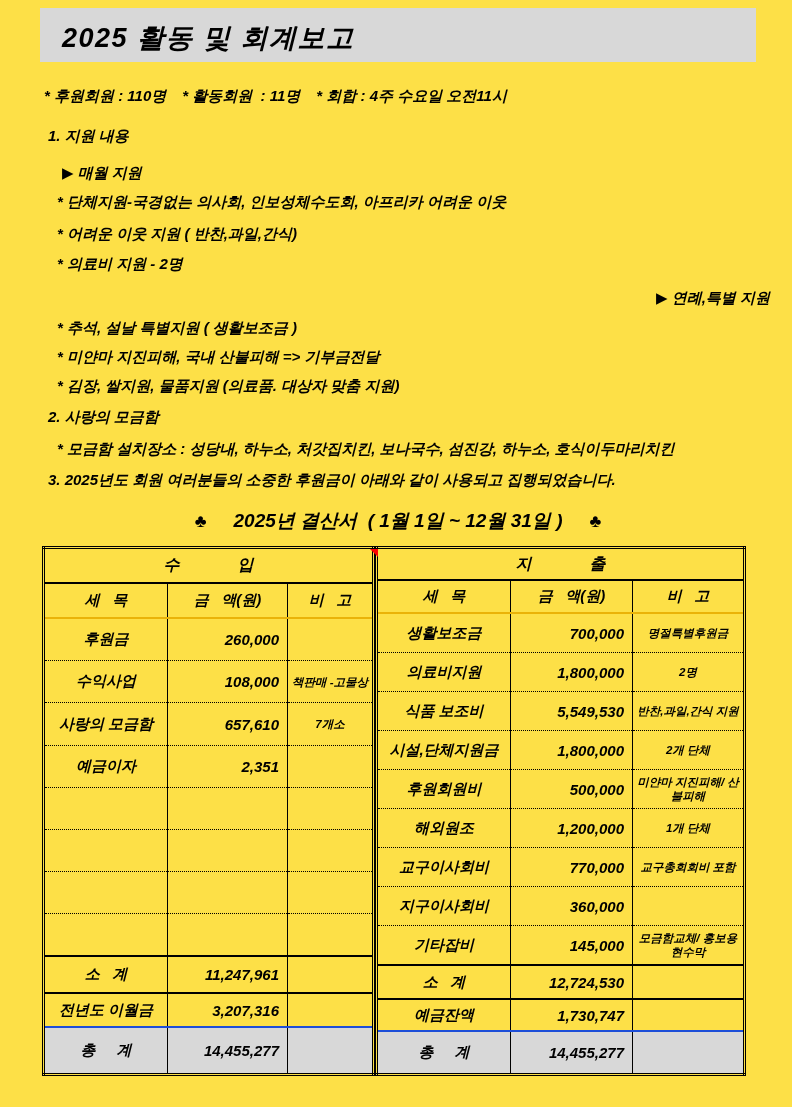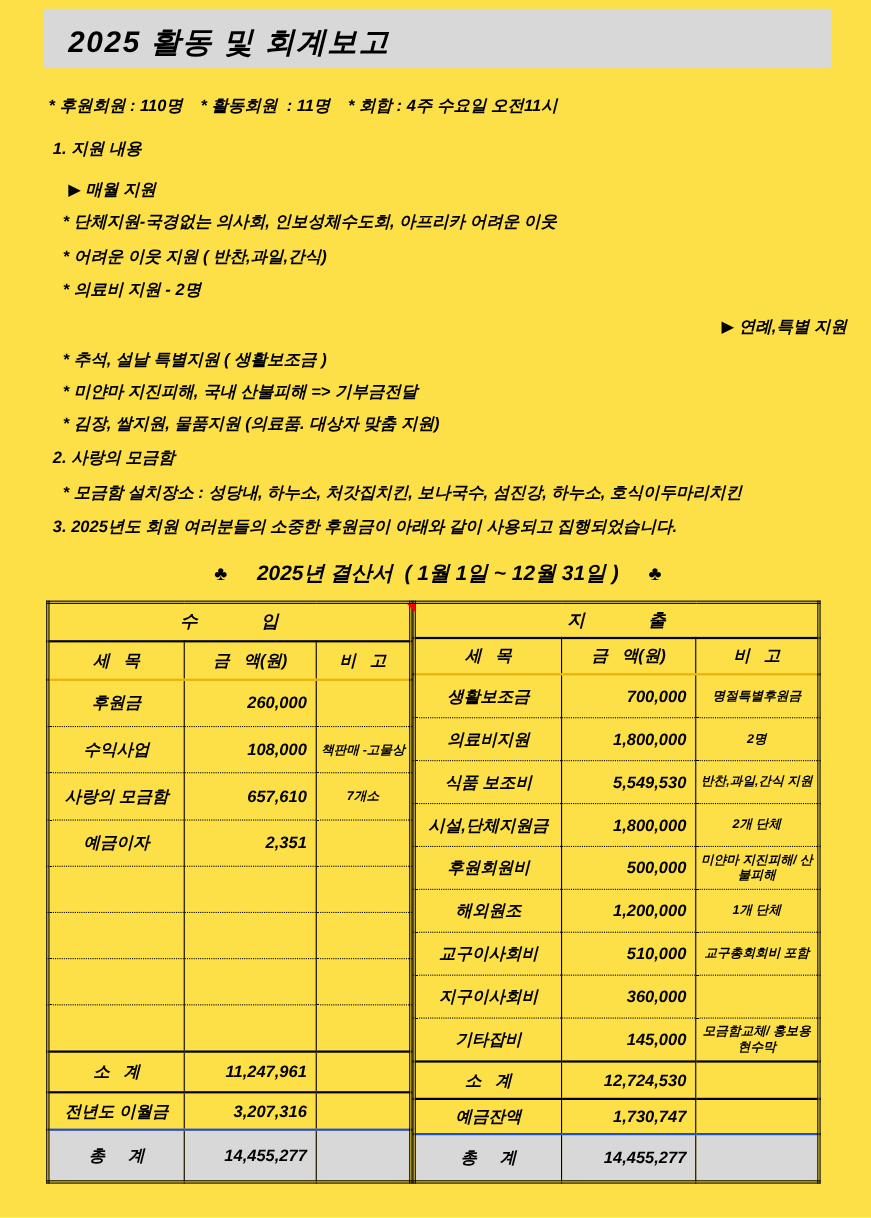--- a/index.html
+++ b/index.html
@@ -205,21 +205,21 @@
             <td class="amt">500,000</td>
             <td class="note">미얀마 지진피해/ 산불피해</td>
           </tr>
       <tr class="d">
             <td>해외원조</td>
             <td class="amt">1,200,000</td>
             <td class="note">1개 단체</td>
           </tr>
       <tr class="d">
             <td>교구이사회비</td>
-            <td class="amt">510,000</td>
+            <td class="amt">770,000</td>
             <td class="note">교구총회회비 포함</td>
           </tr>
       <tr class="d">
             <td>지구이사회비</td>
             <td class="amt">360,000</td>
             <td class="note"></td>
           </tr>
       <tr class="d last">
             <td>기타잡비</td>
             <td class="amt">145,000</td>

